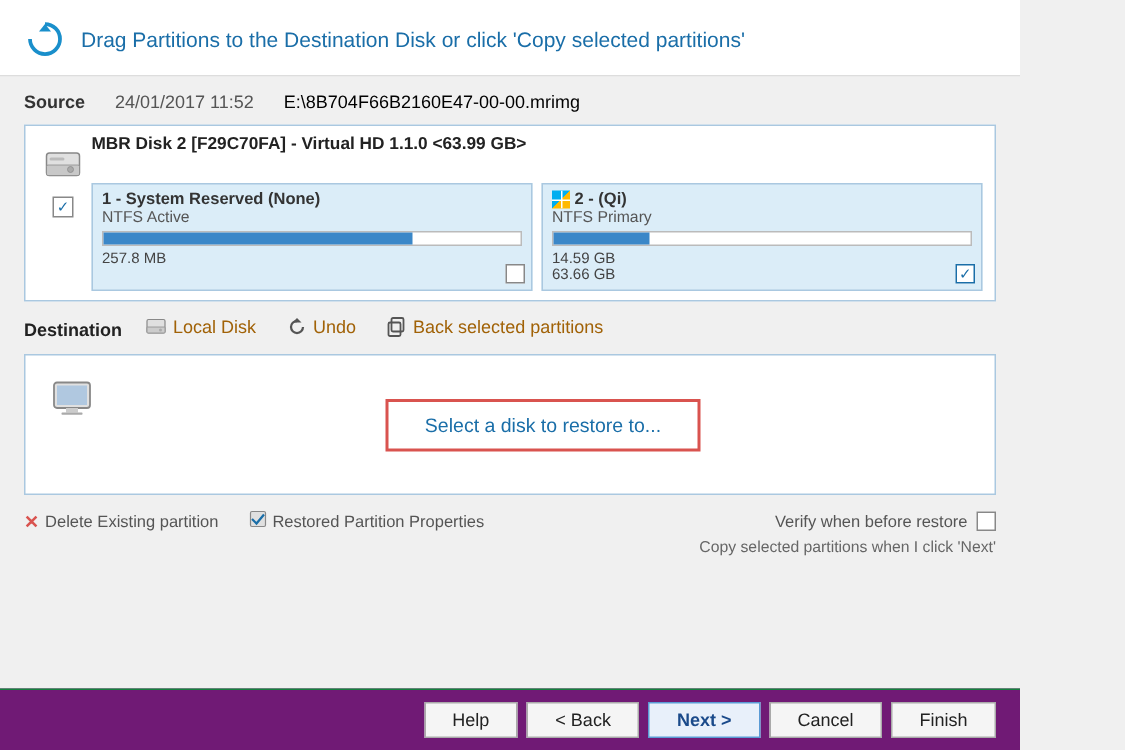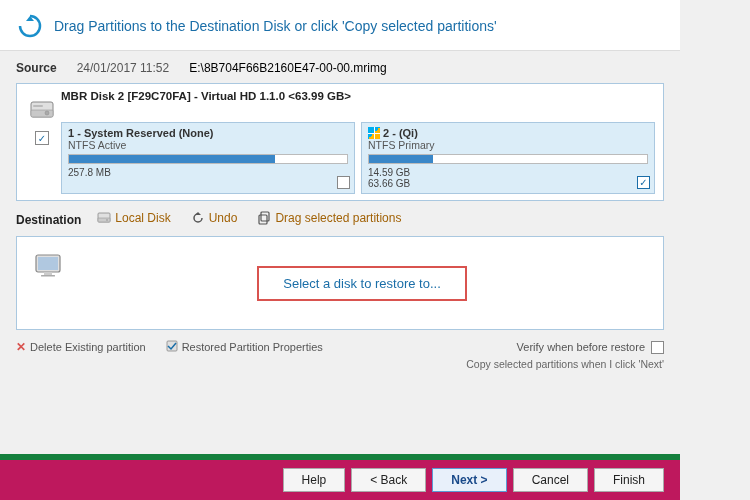--- a/index.html
+++ b/index.html
@@ -201,22 +201,22 @@
     .verify-checkbox {
       width: 13px;
       height: 13px;
       border: 1px solid #888;
       background: #fff;
       display: inline-block;
     }
 
     
     .footer {
-      background: #be185d;
-      border-top: 6px solid #15803d;
+      background: #701a75;
+      border-top: 1px solid #15803d;
       padding: 8px 16px;
       display: flex;
       align-items: center;
       justify-content: space-between;
     }
     .footer-buttons {
       display: flex;
       gap: 6px;
     }
     .btn {
@@ -395,21 +395,21 @@
           </span>
           <span>Undo</span>
         </div>
         <div class="dest-action">
           <span>
             <svg width="14" height="14" viewBox="0 0 14 14">
               <rect x="2" y="4" width="8" height="9" rx="1" fill="none" stroke="#555" stroke-width="1.2"></rect>
               <rect x="4" y="1" width="8" height="9" rx="1" fill="none" stroke="#555" stroke-width="1.2"></rect>
             </svg>
           </span>
-          <span>Drag selected partitions</span>
+          <span>Back selected partitions</span>
         </div>
       </div>
     </div>
 
     <div class="panel dest-panel">
       <div class="dest-disk-section">
         <div class="dest-left">
           <svg width="30" height="30" viewBox="0 0 30 30">
             <rect x="3" y="4" width="24" height="17" rx="2" fill="#e0e0e0" stroke="#888" stroke-width="1.2"></rect>
             <rect x="5" y="6" width="20" height="13" fill="#b0c8e0"></rect>

